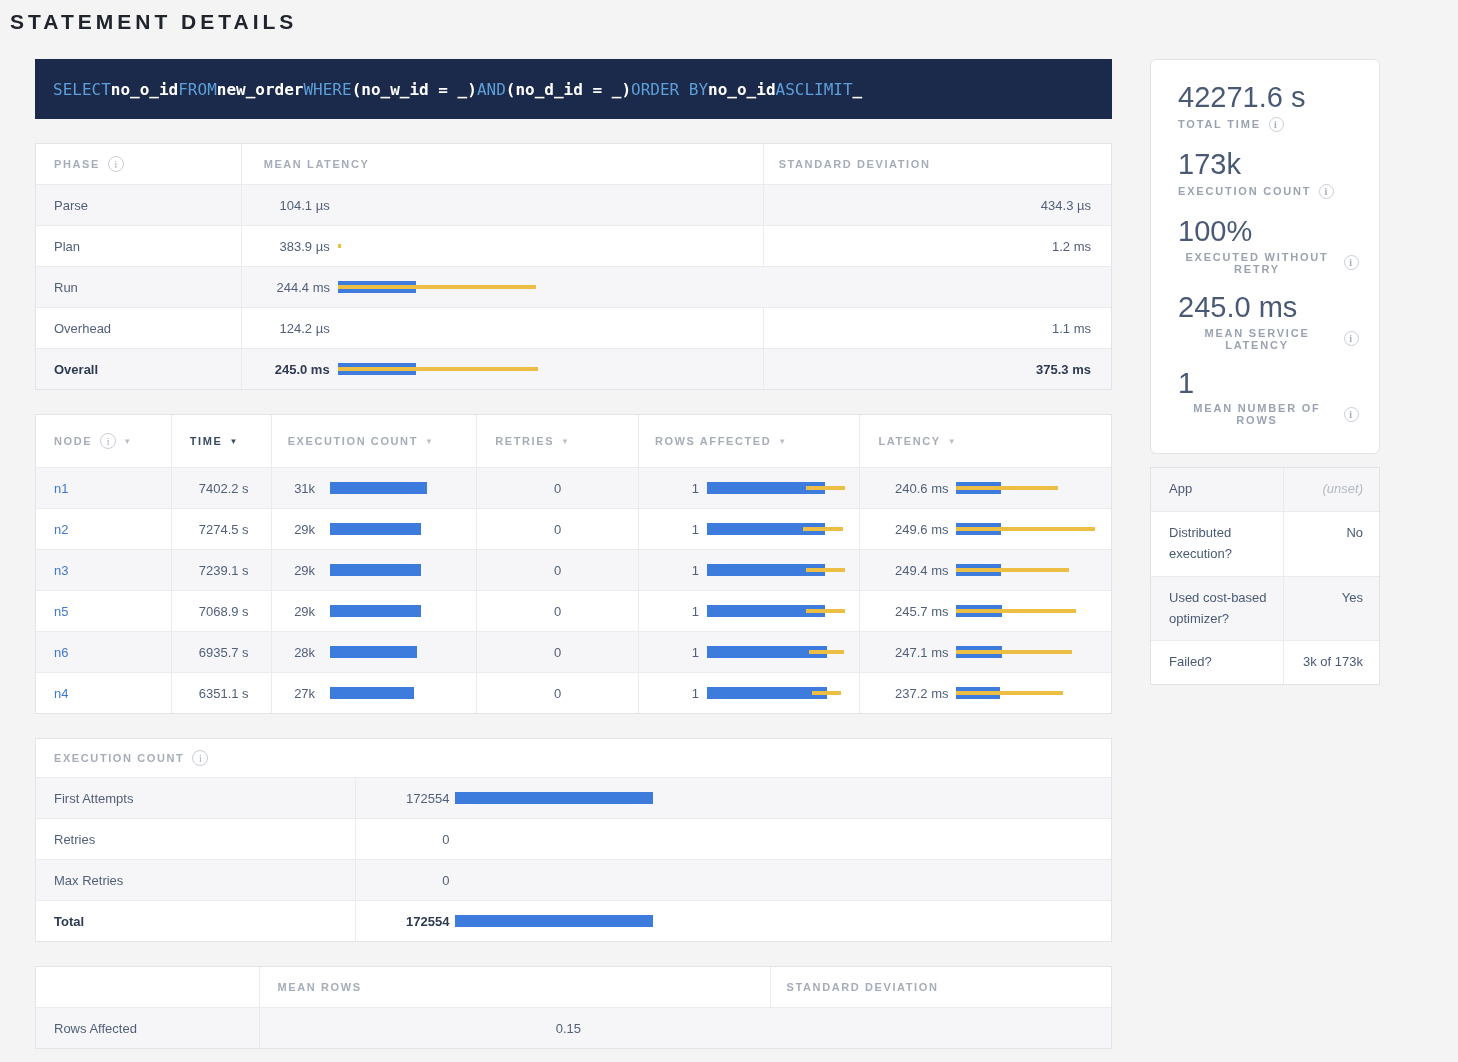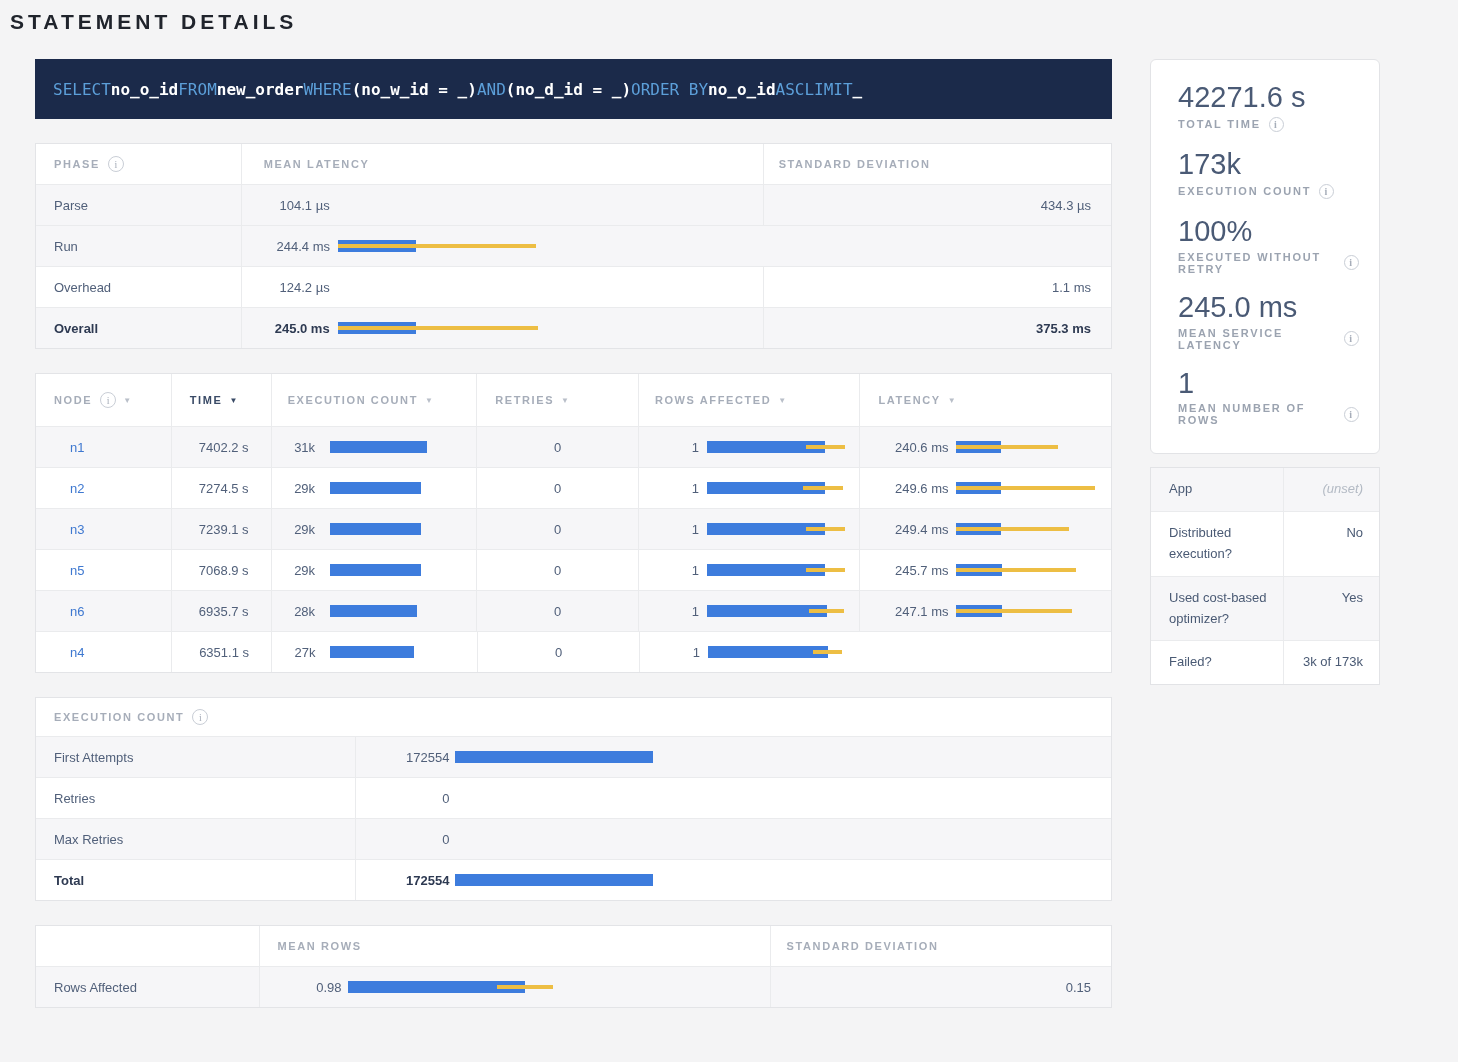--- a/index.html
+++ b/index.html
@@ -43,21 +43,21 @@
   .hdr-text {
     font-size:11px; font-weight:bold; letter-spacing:1.6px;
     color:#a6adb9; white-space:nowrap;
   }
   .hdr-text.active { color:#394a66; }
   .sort-arrow { font-size:8px; color:#b9bfc9; margin-left:7px; }
   .sort-arrow.active { color:#394a66; }
   .num { font-size:13px; color:#51607a; white-space:nowrap; }
   .lbl { font-size:13px; color:#51607a; }
   .bold { font-weight:bold; color:#2e3a52; }
-  .link { font-size:13px; color:#3e78d0; text-decoration:none; cursor:pointer;margin-left:16px; }
+  .link { font-size:13px; color:#3e78d0; text-decoration:none; cursor:pointer; }
 
   .info-icon {
     display:inline-flex; align-items:center; justify-content:center;
     width:16px; height:16px; border-radius:50%;
     border:1px solid #c9ced6; color:#a6adb9;
     font-size:10px; font-style:normal; margin-left:8px; flex:none;
     font-family:"Liberation Serif", serif;
   }
 
   
@@ -103,21 +103,21 @@
 
   
   .summary-card {
     background:#fff; border:1px solid #e2e3e6; border-radius:6px;
     padding:22px 20px 10px 27px;
   }
   .stat { margin-bottom:17px; }
   .stat-value { font-size:29px; color:#4a5a75; line-height:1.1; }
   .stat-label {
     margin-top:3px; font-size:11px; font-weight:bold; letter-spacing:1.8px;
-    color:#9ba3b0; display:flex; align-items:center;
+    color:#9ba3b0; display:flex; align-items:center;text-align:center;
   }
   .stat-label .info-icon { width:15px; height:15px; }
 
   
   .props { background:#fff; border:1px solid #e2e3e6; margin-top:13px; }
   .prow { display:flex; border-top:1px solid #eaebed; }
   .prow:first-child { border-top:none; }
   .prow.alt { background:#f6f6f8; }
   .prow .plabel { flex:1; padding:11px 10px 11px 18px; font-size:13px; color:#4a5a74; line-height:1.6; }
   .prow .pvalue {
@@ -152,20 +152,34 @@
             <span class="lbl">Parse</span>
           </div>
           <div class="cell pt-c2">
             <span class="num val">104.1 µs</span>
             <div class="bar-wrap"></div>
           </div>
           <div class="cell pt-c3">
             <span class="num">434.3 µs</span>
           </div>
         </div>
+        <div class="trow">
+          <div class="cell pt-c1">
+            <span class="lbl">Plan</span>
+          </div>
+          <div class="cell pt-c2">
+            <span class="num val">383.9 µs</span>
+            <div class="bar-wrap">
+              <div class="bar-yellow" style="left: 0px; width: 3px;"></div>
+            </div>
+          </div>
+          <div class="cell pt-c3">
+            <span class="num">1.2 ms</span>
+          </div>
+        </div>
         <div class="trow alt">
           <div class="cell pt-c1">
             <span class="lbl">Run</span>
           </div>
           <div class="cell pt-c2">
             <span class="num val">244.4 ms</span>
             <div class="bar-wrap">
               <div class="bar-blue" style="width: 78px;"></div>
               <div class="bar-yellow" style="left: 0px; width: 198px;"></div>
             </div>
@@ -398,20 +412,27 @@
           <div class="cell nt-c4">
             <span class="num">0</span>
           </div>
           <div class="cell nt-c5">
             <span class="num val">1</span>
             <div class="bar-wrap">
               <div class="bar-blue" style="width: 120px;"></div>
               <div class="bar-yellow" style="left: 105px; width: 29px;"></div>
             </div>
           </div>
+          <div class="cell nt-c6">
+            <span class="num val">237.2 ms</span>
+            <div class="bar-wrap">
+              <div class="bar-blue" style="width: 44px;"></div>
+              <div class="bar-yellow" style="left: 0px; width: 107px;"></div>
+            </div>
+          </div>
         </div>
       </div>
     <div class="tbl" id="exec-table">
         <div class="trow">
           <div class="et-title">
             <span class="hdr-text">EXECUTION COUNT</span>
             <span class="info-icon">i</span>
           </div>
         </div>
         <div class="trow alt">
@@ -461,27 +482,20 @@
           <div class="cell rt-c2 hdr-cell">
             <span class="hdr-text">MEAN ROWS</span>
           </div>
           <div class="cell rt-c3 hdr-cell">
             <span class="hdr-text">STANDARD DEVIATION</span>
           </div>
         </div>
         <div class="trow alt">
           <div class="cell rt-c1">
             <span class="lbl">Rows Affected</span>
-          </div>
-          <div class="cell rt-c2">
-            <span class="num val">0.98</span>
-            <div class="bar-wrap">
-              <div class="bar-blue" style="width: 177px;"></div>
-              <div class="bar-yellow" style="left: 149px; width: 56px;"></div>
-            </div>
           </div>
           <div class="cell rt-c3">
             <span class="num">0.15</span>
           </div>
         </div>
       </div>
   </div>
   <div class="sidebar">
     <div class="summary-card" id="summary-card">
         <div class="stat">

